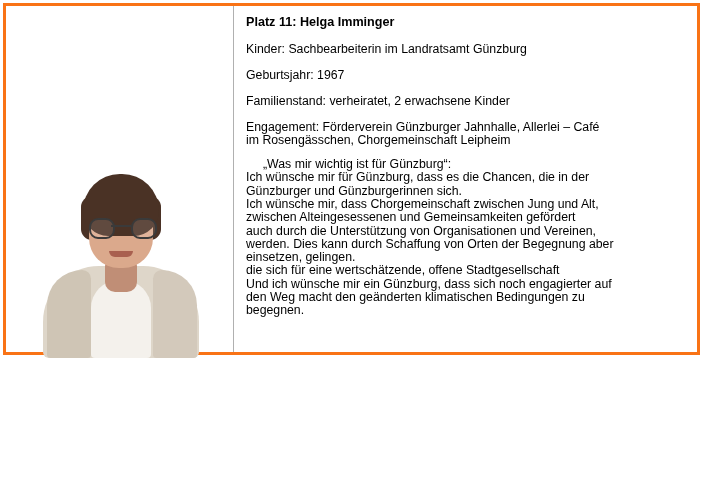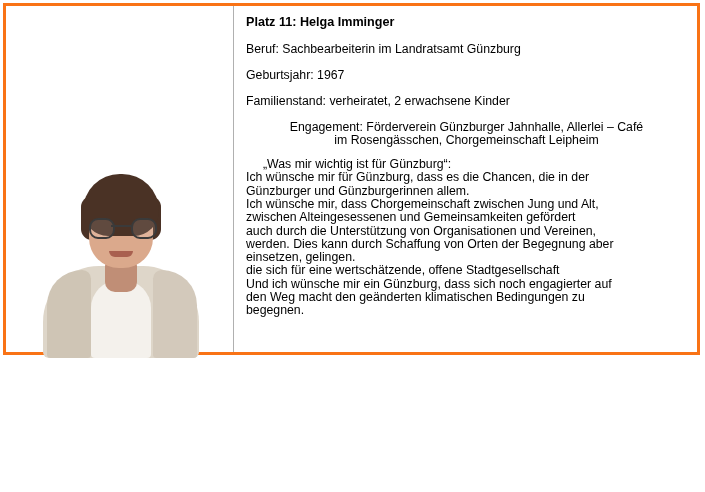--- a/index.html
+++ b/index.html
@@ -171,21 +171,20 @@
     margin: 0 0 14px 0;
   }
   .para {
     margin: 0 0 14px 0;
   }
   .block {
     margin: 0;
   }
   .block .line {
     display: block;
-    text-align: center;
   }
   .spacer {
     height: 12px;
   }
   .quote-head {
     margin: 0 0 1px 17px;
   }
   .body-lines .line {
     display: block;
     margin-bottom: 1px;
@@ -213,36 +212,36 @@
         <div class="p-bridge"></div>
         <div class="p-mouth"></div>
       </div>
     </div>
   </div>
 
   <div class="text-cell">
 
     <div class="title">Platz 11: Helga Imminger</div>
 
-    <div class="para">Beruf: Sachbearbeiterin im Landratsamt Günzburg</div>
+    <div class="para">Kinder: Sachbearbeiterin im Landratsamt Günzburg</div>
     <div class="para">Geburtsjahr: 1967</div>
     <div class="para">Familienstand: verheiratet, 2 erwachsene Kinder</div>
 
     <div class="block">
       <span class="line">Engagement: Förderverein Günzburger Jahnhalle, Allerlei – Café</span>
       <span class="line">im Rosengässchen, Chorgemeinschaft Leipheim</span>
     </div>
 
     <div class="spacer"></div>
 
     <div class="quote-head">„Was mir wichtig ist für Günzburg“:</div>
 
     <div class="body-lines">
       <span class="line">Ich wünsche mir für Günzburg, dass es die Chancen, die in der</span>
-      <span class="line">Günzburger und Günzburgerinnen allem.</span>
+      <span class="line">Günzburger und Günzburgerinnen sich.</span>
       <span class="line">Ich wünsche mir, dass Chorgemeinschaft zwischen Jung und Alt,</span>
       <span class="line">zwischen Alteingesessenen und Gemeinsamkeiten gefördert</span>
       <span class="line">auch durch die Unterstützung von Organisationen und Vereinen,</span>
       <span class="line">werden. Dies kann durch Schaffung von Orten der Begegnung aber</span>
       <span class="line">einsetzen, gelingen.</span>
       <span class="line">die sich für eine wertschätzende, offene Stadtgesellschaft</span>
       <span class="line">Und ich wünsche mir ein Günzburg, dass sich noch engagierter auf</span>
       <span class="line">den Weg macht den geänderten klimatischen Bedingungen zu</span>
       <span class="line">begegnen.</span>
     </div>

